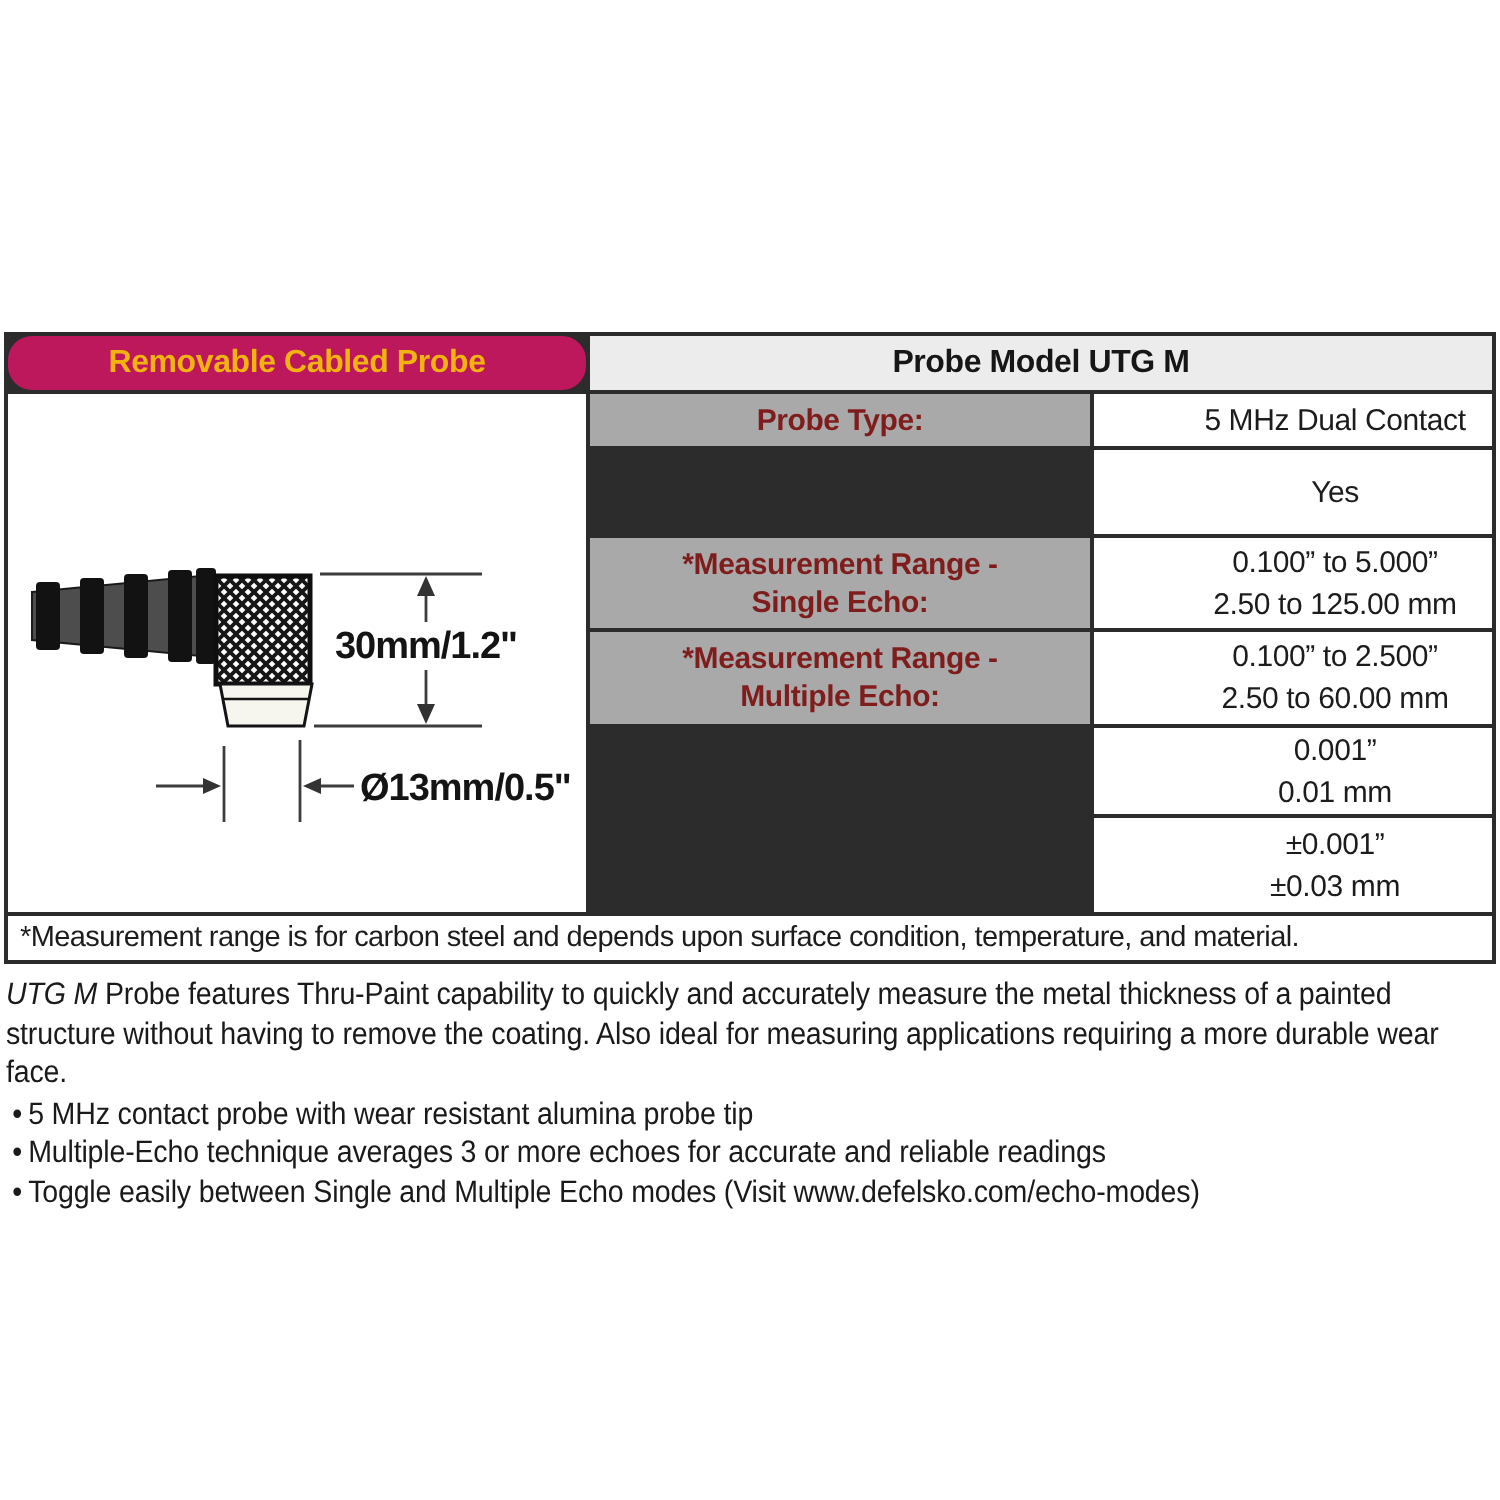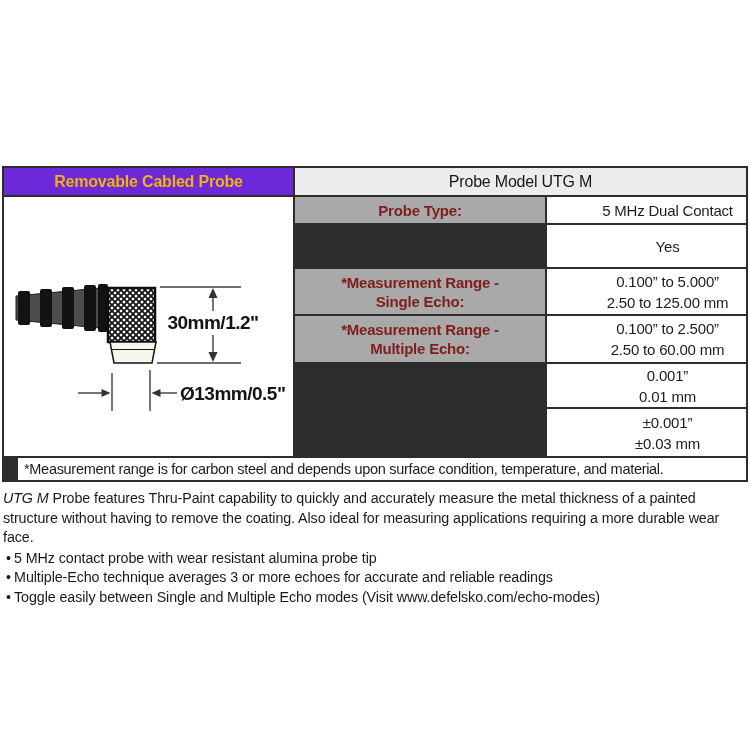--- a/index.html
+++ b/index.html
@@ -37,29 +37,30 @@
   .cell {
     display: flex;
     align-items: center;
     justify-content: center;
     text-align: center;
     background: #ffffff;
     letter-spacing: -0.2px;
   }
   .hdr-left {
     grid-column: 1; grid-row: 1;
-    background: #6d28d9;
+    background: #be185d;
     color: #f0b310;
     font-weight: bold;
     font-size: 16px;
+    border-radius: 12px;
   }
   .hdr-right {
     grid-column: 2 / 4; grid-row: 1;
     background: #ececec;
-    font-weight: normal;
+    font-weight: bold;
     font-size: 16px;
     color: #161616;
   }
   .diagram-panel {
     grid-column: 1; grid-row: 2 / 8;
     background: #ffffff;
     align-items: flex-start;
     justify-content: flex-start;
   }
   .lbl {
@@ -81,21 +82,20 @@
   }
   .r2 { grid-row: 2; } .r3 { grid-row: 3; } .r4 { grid-row: 4; }
   .r5 { grid-row: 5; } .r6 { grid-row: 6; } .r7 { grid-row: 7; }
   .footnote {
     grid-column: 1 / 4; grid-row: 8;
     justify-content: flex-start;
     text-align: left;
     padding-left: 6px;
     font-size: 14.5px;
     letter-spacing: -0.3px;
-    margin-left: 14px;
   }
 
   
   .description {
     position: absolute;
     left: 3px;
     top: 488px;
     width: 810px;
     transform: scaleX(0.922);
     transform-origin: 0 0;

